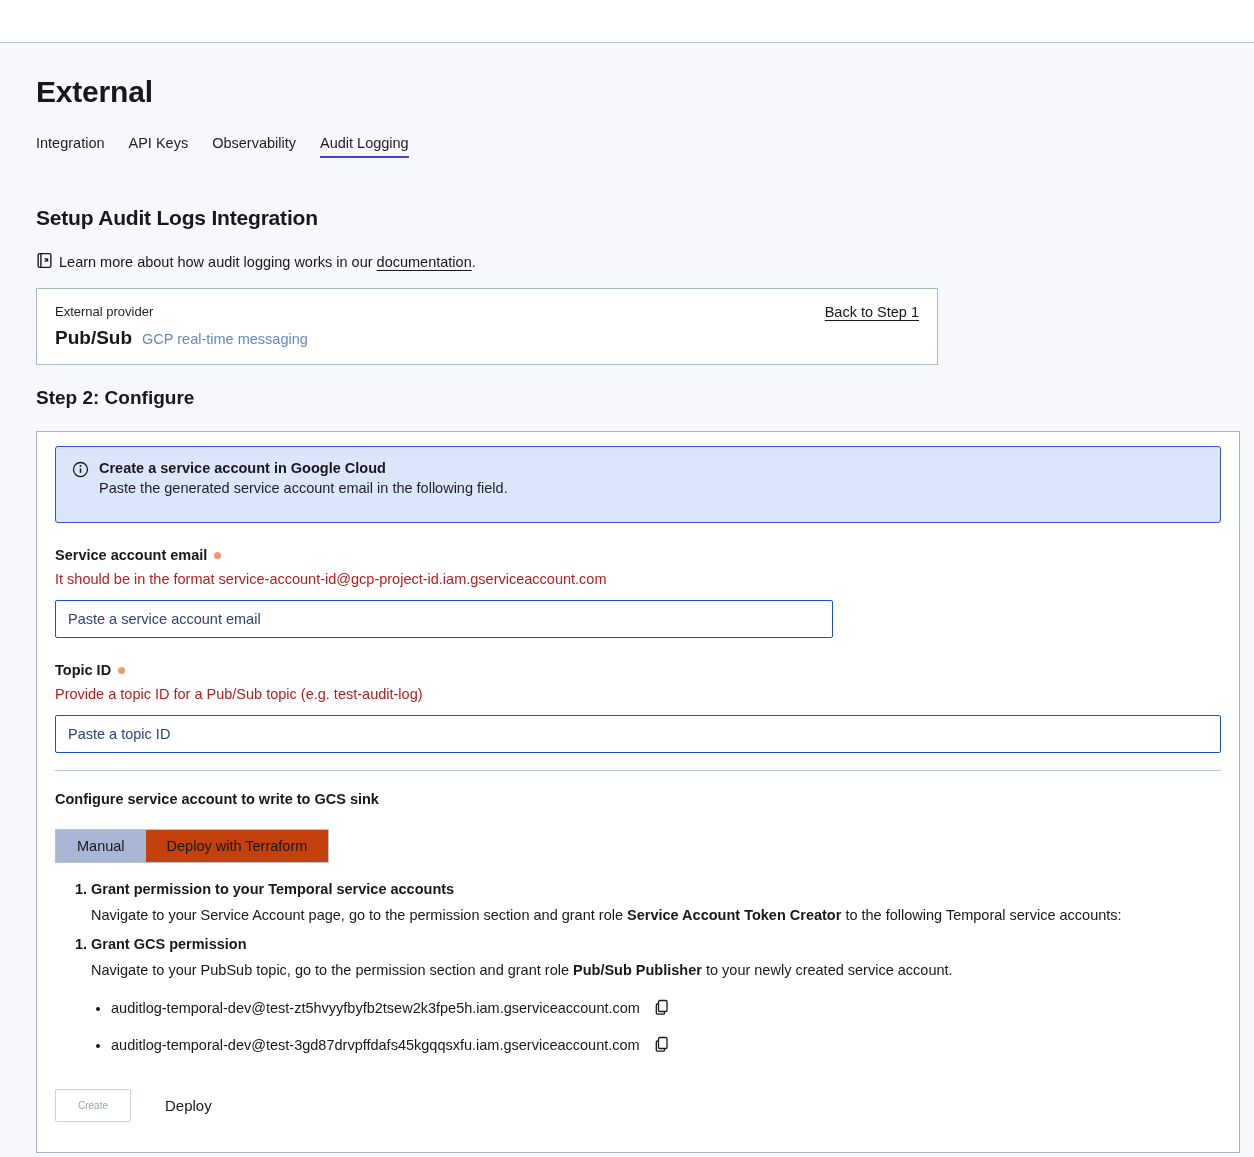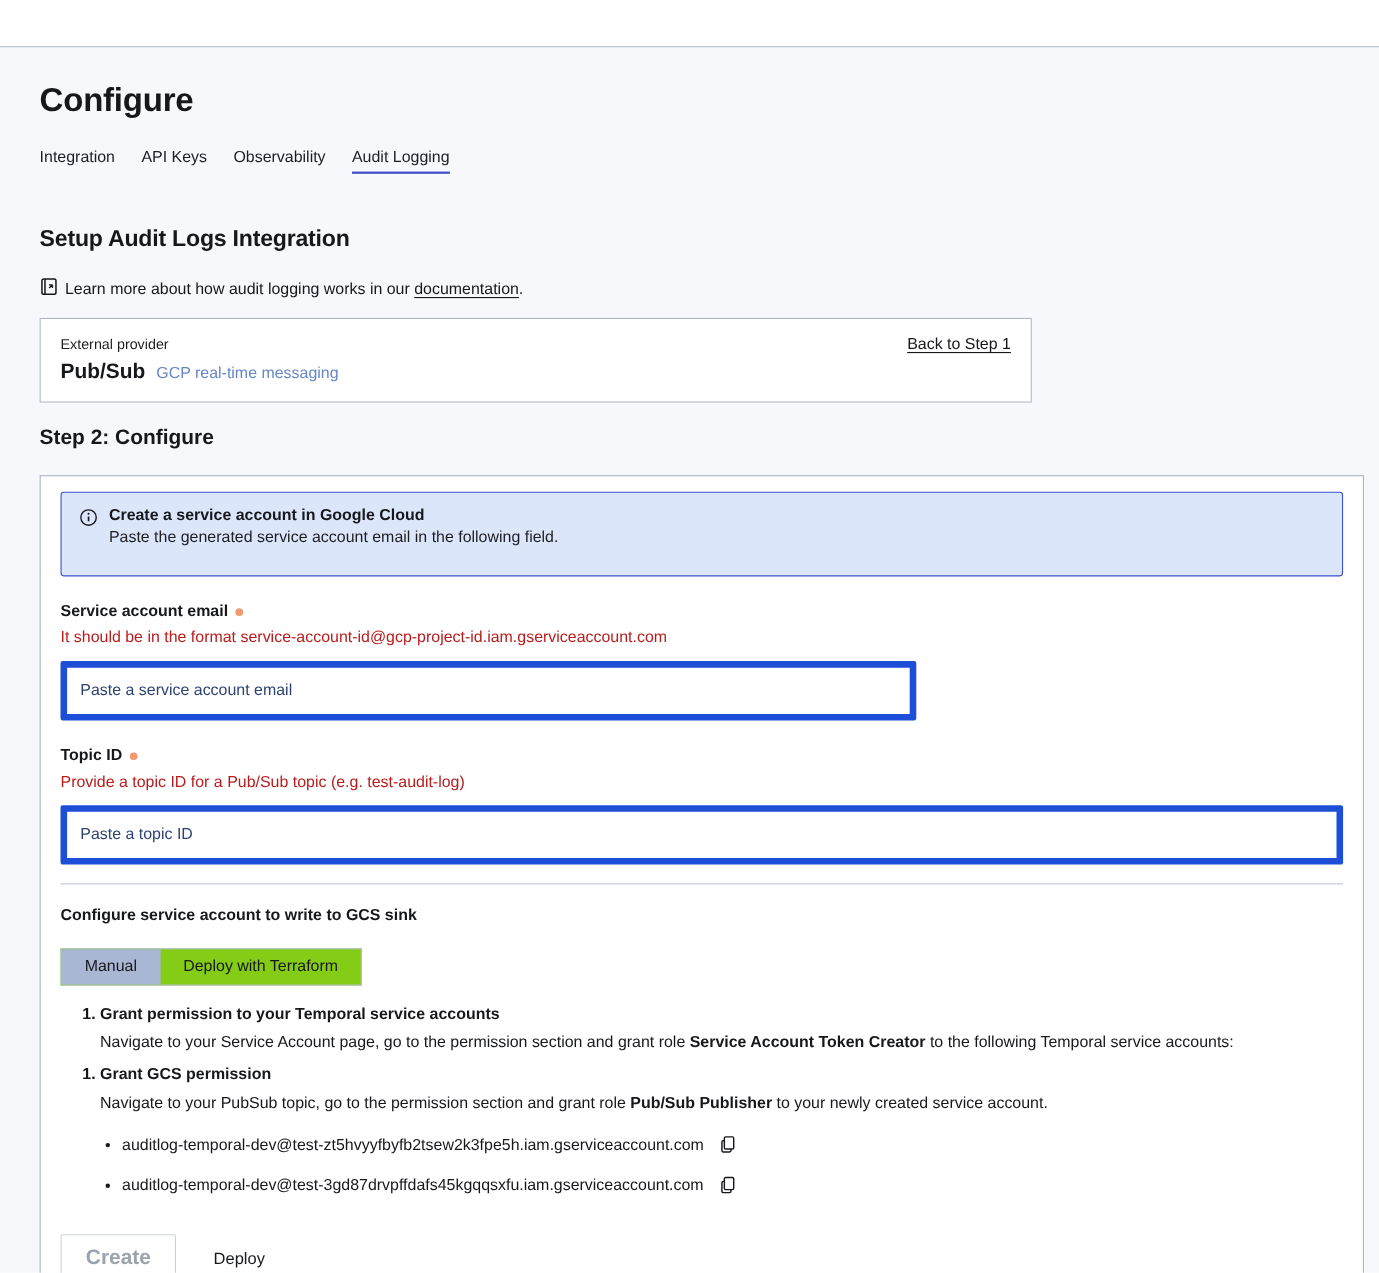--- a/index.html
+++ b/index.html
@@ -98,22 +98,22 @@
   }
   .required-dot {
     width: 7px; height: 7px;
     border-radius: 50%;
     background: #f09a6e;
     display: inline-block;
   }
   .field-helper { margin-top: 8px; font-size: 14.5px; color: #b91c1c; }
   .text-input {
     margin-top: 13px;
-    height: 54px;
-    border: 6px solid #1d4ed8;
+    height: 38px;
+    border: 1px solid #1d4ed8;
     background: #ffffff;
     font-family: "Liberation Sans", sans-serif;
     font-size: 14.5px;
     color: #2e4374;
     padding: 0 12px;
     border-radius: 2px;
     outline: none;
     display: block;
   }
   .text-input::placeholder { color: #2e4374; opacity: 1; }
@@ -122,21 +122,21 @@
   .divider {
     margin-top: 17px;
     border: none;
     border-top: 1px solid #b9c6d9;
   }
   .gcs-label { margin-top: 20px; font-size: 14.5px; font-weight: 600; }
   .seg-tabs {
     margin-top: 22px;
     display: inline-flex;
     border: 1px solid #b7c2d4;
-    background: #84cc16;
+    background: #c2410c;
   }
   .seg-tab {
     font-size: 14.5px;
     padding: 8px 21px;
     cursor: pointer;
     color: #17181c;
   }
   .seg-tab.active { background: #a9b7d4; }
   .steps-list { margin-top: 18px; padding-left: 36px; font-size: 14.5px; }
   .step-item { margin-bottom: 2px; }
@@ -146,43 +146,42 @@
   .email-list { margin: 18px 0 0 20px; list-style: disc; }
   .email-item { margin-bottom: 20px; font-size: 14.5px; }
   .email-line { display: inline-flex; align-items: center; gap: 14px; }
   .copy-btn { cursor: pointer; display: inline-flex; color: #17181c; background: none; border: none; padding: 0; }
   .actions { margin-top: 36px; margin-bottom: 14px; display: flex; align-items: center; gap: 34px; }
   .create-btn {
     background: #ffffff;
     border: 1px solid #ccd2da;
     color: #9ba3ad;
     font-family: "Liberation Sans", sans-serif;
-    font-size: 19px;
+    font-size: 10px;
     padding: 10px 22px;
     border-radius: 2px;
     cursor: default;
-    font-weight: bold;
   }
   .cancel-btn {
     background: none;
     border: none;
     font-family: "Liberation Sans", sans-serif;
     font-size: 15px;
     color: #17181c;
     cursor: pointer;
   }
 </style>
 </head>
 <body>
 
 <header class="topbar"></header>
 
 <main class="content">
 
-  <h1 class="page-title">Configure</h1>
+  <h1 class="page-title">External</h1>
 
   <nav class="tab-nav">
     <div class="tab">Integration</div>
     <div class="tab">API Keys</div>
     <div class="tab">Observability</div>
     <div class="tab active">Audit Logging</div>
   </nav>
 
   <h2 class="section-heading">Setup Audit Logs Integration</h2>
 

